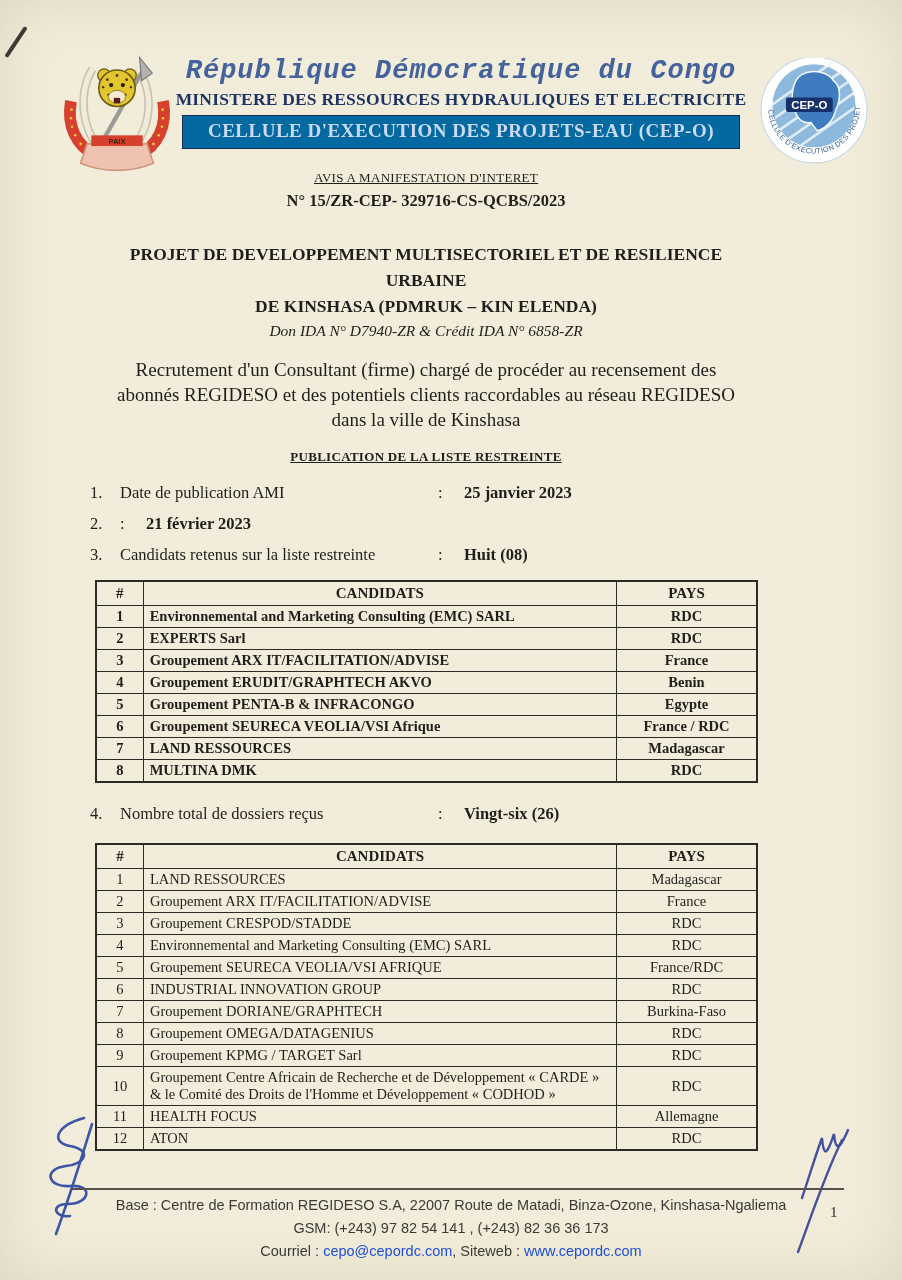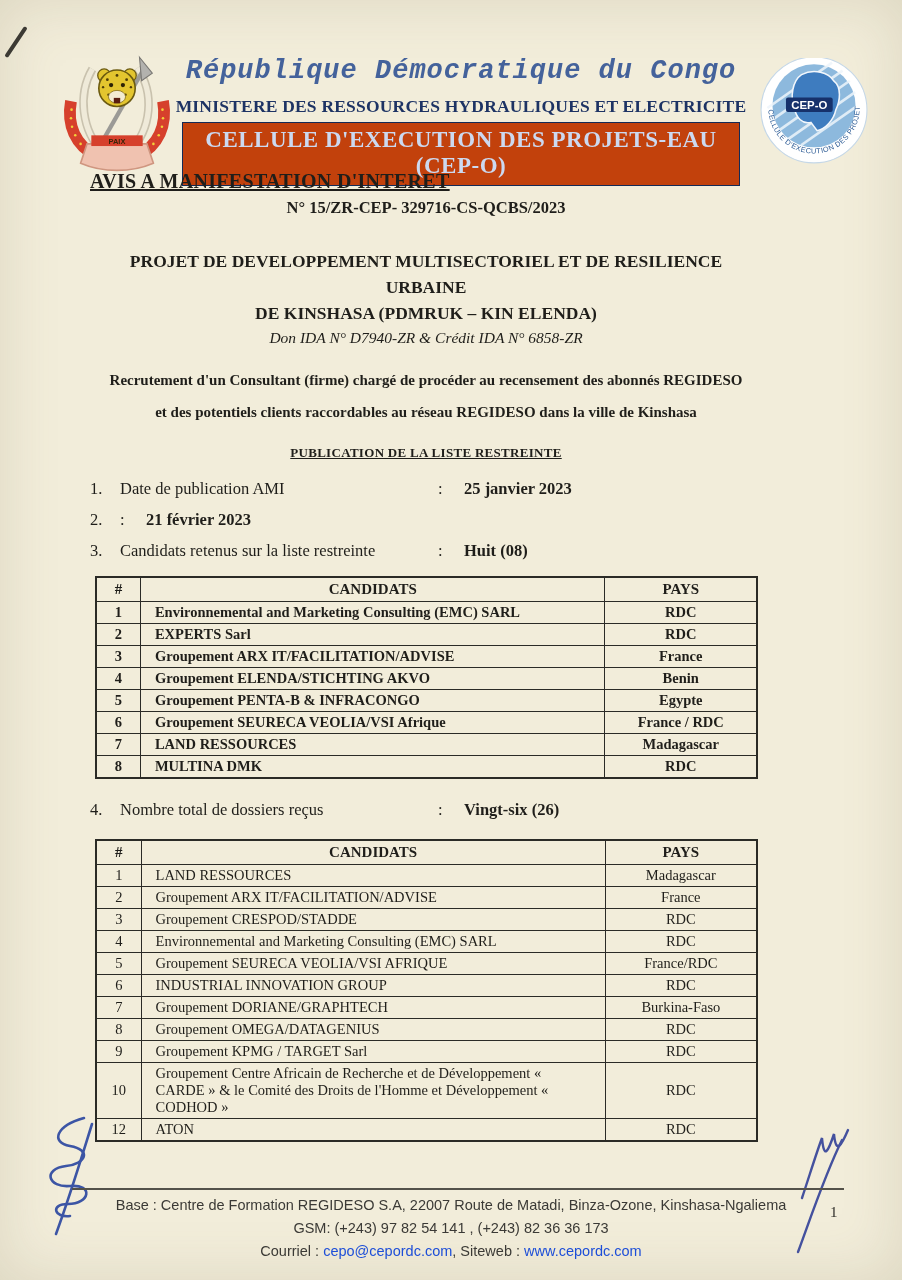--- a/index.html
+++ b/index.html
@@ -10,50 +10,50 @@
     font-family:"Liberation Serif", serif; color:#1f1e1a; overflow:hidden;
   }
   
   .coat-of-arms { position:absolute; left:58px; top:54px; }
   .header-center { position:absolute; left:158px; top:56px; width:606px; text-align:center; }
   .republic {
     font-family:Liberation Mono, monospace; font-style:italic; font-weight:bold;
     font-size:27px; color:#44629b; letter-spacing:1px;
   }
   .ministry {
-    margin-top:10px; font-weight:bold; font-size:17.5px; color:#1d3364; letter-spacing:.2px;
+    margin-top:3px; font-weight:bold; font-size:17.5px; color:#1d3364; letter-spacing:.2px;
   }
   .banner {
-    margin:5px auto 0; width:556px; background:#c2410c; border:1px solid #142a56;
-    color:#ccd9f0; font-weight:bold; font-size:23px; padding:4px 0 6px;
+    margin:5px auto 0; width:556px; background:#0369a1; border:1px solid #142a56;
+    color:#ccd9f0; font-weight:bold; font-size:19px; padding:4px 0 6px;
     letter-spacing:.5px;
   }
   .cepo-logo { position:absolute; left:760px; top:58px; }
   
   .content { position:absolute; left:90px; top:170px; width:672px; }
-  .avis-title { text-align:left; font-weight:bold; font-size:20px; text-decoration:underline; letter-spacing:.3px; }
+  .avis-title { text-align:center; font-weight:normal; font-size:13px; text-decoration:underline; letter-spacing:.3px; }
   .avis-ref   { text-align:center; font-weight:bold; font-size:16.5px; margin-top:5px; }
   .project    { text-align:center; font-weight:bold; font-size:17.5px; margin-top:30px; line-height:26px; }
   .funding    { text-align:center; font-style:italic; font-size:15.5px; margin-top:3px; }
-  .assignment { text-align:center; font-weight:bold; font-size:15px; margin-top:17px; line-height:32px; padding:0 14px; }
+  .assignment { text-align:center; font-weight:normal; font-size:19px; margin-top:17px; line-height:25px; padding:0 14px; }
   .section-title { text-align:center; font-weight:bold; font-size:13px; text-decoration:underline; margin-top:17px; letter-spacing:.3px; }
   
   .items { margin-top:18px; }
   .item-row { display:flex; font-size:16.5px; margin-bottom:11px; }
   .item-num   { width:30px; }
   .item-label { width:318px; }
   .item-colon { width:12px; }
   .item-value { margin-left:14px; font-weight:bold; }
   .item-single { margin-top:21px; margin-bottom:4px; }
   
   table.cand { border-collapse:collapse; width:663px; margin:15px 0 0 5px; background:transparent; }
   table.cand th, table.cand td { border:1px solid #2b2b26; }
   table.cand { border:2px solid #2b2b26; }
   table.cand th { font-size:15px; font-weight:bold; padding:3px 4px; text-align:center; }
-  table.cand td { font-size:14.5px; padding:2px 14px; }
+  table.cand td { font-size:14.5px; padding:2px 6px; }
   table.cand td.col0 { width:44px; text-align:center; padding:2px 2px; }
   table.cand td.col1 { width:482px; }
   table.cand td.col2 { width:131px; text-align:center; }
   table.t1 td { font-weight:bold; }
   table.t2 td { font-weight:normal; }
   table.t2 { margin-top:19px; }
   
   .footer-rule { position:absolute; left:72px; top:1188px; width:772px; border-top:2px solid #54524a; }
   .footer { position:absolute; left:0; top:1194px; width:902px; text-align:center;
             font-family:"Liberation Sans", sans-serif; font-size:14.5px; color:#3b3a36; line-height:23px; }
@@ -196,21 +196,21 @@
             <td class="col1">EXPERTS Sarl</td>
             <td class="col2">RDC</td>
           </tr>
           <tr>
             <td class="col0">3</td>
             <td class="col1">Groupement ARX IT/FACILITATION/ADVISE</td>
             <td class="col2">France</td>
           </tr>
           <tr>
             <td class="col0">4</td>
-            <td class="col1">Groupement ELENDA/STICHTING AKVO</td>
+            <td class="col1">Groupement ERUDIT/GRAPHTECH AKVO</td>
             <td class="col2">Benin</td>
           </tr>
           <tr>
             <td class="col0">5</td>
             <td class="col1">Groupement PENTA-B &amp; INFRACONGO</td>
             <td class="col2">Egypte</td>
           </tr>
           <tr>
             <td class="col0">6</td>
             <td class="col1">Groupement SEURECA VEOLIA/VSI Afrique</td>
@@ -289,20 +289,25 @@
             <td class="col0">9</td>
             <td class="col1">Groupement KPMG / TARGET Sarl</td>
             <td class="col2">RDC</td>
           </tr>
           <tr>
             <td class="col0">10</td>
             <td class="col1">Groupement Centre Africain de Recherche et de Développement « CARDE » &amp; le Comité des Droits de l'Homme et Développement « CODHOD »</td>
             <td class="col2">RDC</td>
           </tr>
           <tr>
+            <td class="col0">11</td>
+            <td class="col1">HEALTH FOCUS</td>
+            <td class="col2">Allemagne</td>
+          </tr>
+          <tr>
             <td class="col0">12</td>
             <td class="col1">ATON</td>
             <td class="col2">RDC</td>
           </tr>
         </tbody>
     </table>
   </div>
 
   <svg class="sig-left" width="100" height="130" viewBox="0 0 100 130">
     <g stroke="#3c55a5" stroke-width="2.6" fill="none" stroke-linecap="round">

